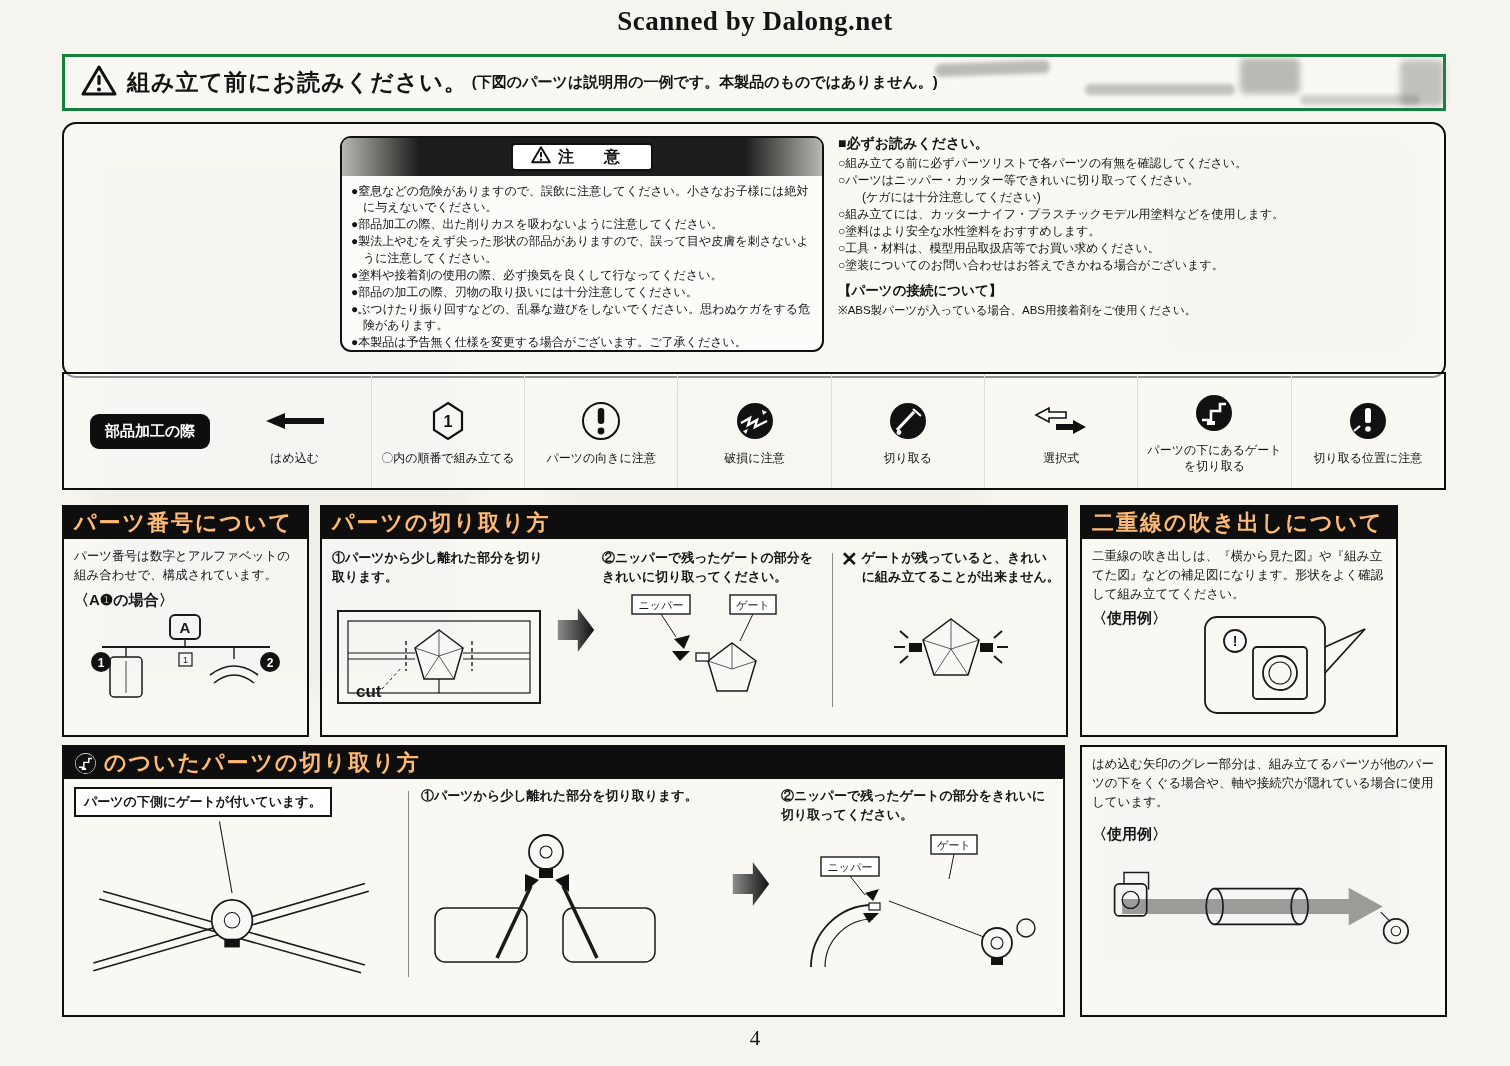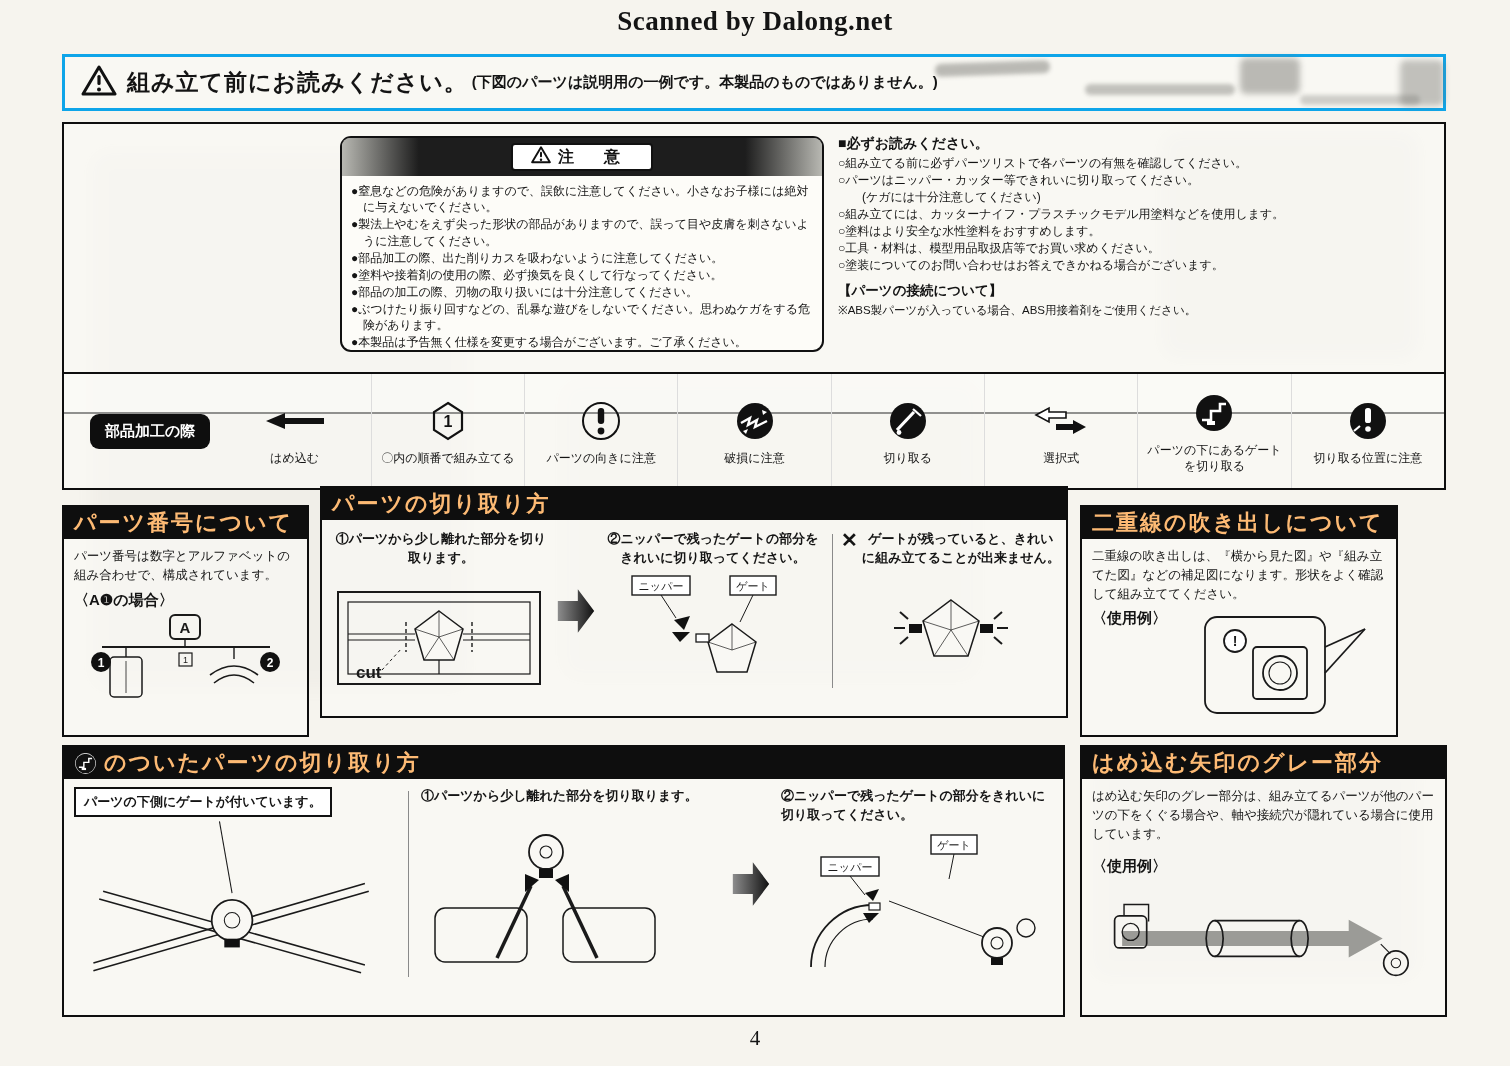--- a/index.html
+++ b/index.html
@@ -8,34 +8,34 @@
     position:relative; overflow:hidden;
     background:#f6f4ee; color:#141414;
     font-family:"Liberation Sans", sans-serif;
   }
   
   .artifact { position:absolute; pointer-events:none; z-index:0; }
   .ghost { background:#97948a; border-radius:20px; }
   .smudge { background:#6f6f6a; border-radius:6px; }
   
   .abs { position:absolute; z-index:2; }
-  .frame { border:3px solid #0ea5e9; }
+  .frame { border:3px solid #15803d; }
   .frame2 { border:2.5px solid #0e0e0e; }
   .panel { position:absolute; z-index:2; border:2.5px solid #0e0e0e; background:rgba(252,251,247,.55); }
   .panel-header { background:#0e0e0e; color:#fdba74; font-weight:700; font-size:22px;
     letter-spacing:2px; height:32px; display:flex; align-items:center; gap:7px; padding:0 10px; }
   
   .scan-header { position:absolute; top:6px; left:0; right:0; text-align:center; z-index:2;
     font-family:"Liberation Serif", serif; font-weight:700; font-size:27px; letter-spacing:.5px; }
   .read-first { left:62px; top:54px; width:1384px; height:57px; display:flex; align-items:center;
     padding-left:16px; background:rgba(252,251,247,.55); }
   .rf-title { font-size:23px; font-weight:700; margin-left:10px; letter-spacing:1px; }
   .rf-sub { font-size:15px; font-weight:700; margin-left:4px; }
   
-  .notes-box { left:62px; top:122px; width:1384px; height:292px; background:rgba(252,251,247,.55); }
+  .notes-box { left:62px; top:122px; width:1384px; height:256px; background:rgba(252,251,247,.55);border-radius:14px; }
   .caution { position:absolute; left:276px; top:12px; width:484px; height:216px;
     border:2px solid #111; border-radius:11px; background:#fdfcf8; }
   .caution-head { height:38px; border-radius:8px 8px 0 0;
     background:linear-gradient(90deg,#b8b8b2 0%,#1d1d1d 16%,#1d1d1d 84%,#b8b8b2 100%);
     display:flex; align-items:center; justify-content:center; }
   .caution-head-label { background:#fff; border:2px solid #111; border-radius:4px;
     padding:1px 24px 1px 18px; font-weight:700; font-size:16px; letter-spacing:7px;
     display:flex; align-items:center; gap:7px; }
   .caution-items { padding:7px 9px 0 9px; font-size:12px; line-height:1.37; }
   .c-item { text-indent:-12px; padding-left:12px; margin-bottom:.5px; }
@@ -111,22 +111,22 @@
             <path d="M18 2 L34 29 H2 Z" fill="none" stroke="#111" stroke-width="3.4" stroke-linejoin="round"></path>
             <rect x="16.2" y="10" width="3.6" height="10" rx="1.6" fill="#111"></rect>
             <circle cx="18" cy="24.5" r="2.2" fill="#111"></circle>
           </svg>
         </span>
         <span>注　意</span>
       </div>
     </div>
     <div class="caution-items">
       <div class="c-item">●窒息などの危険がありますので、誤飲に注意してください。小さなお子様には絶対に与えないでください。</div>
+      <div class="c-item">●部品加工の際、出た削りカスを吸わないように注意してください。</div>
       <div class="c-item">●製法上やむをえず尖った形状の部品がありますので、誤って目や皮膚を刺さないように注意してください。</div>
-      <div class="c-item">●部品加工の際、出た削りカスを吸わないように注意してください。</div>
       <div class="c-item">●塗料や接着剤の使用の際、必ず換気を良くして行なってください。</div>
       <div class="c-item">●部品の加工の際、刃物の取り扱いには十分注意してください。</div>
       <div class="c-item">●ぶつけたり振り回すなどの、乱暴な遊びをしないでください。思わぬケガをする危険があります。</div>
       <div class="c-item">●本製品は予告無く仕様を変更する場合がございます。ご了承ください。</div>
     </div>
   </div>
 
   <div class="must-read">
     <div class="mr-title">■必ずお読みください。</div>
     <div class="mr-item">○組み立てる前に必ずパーツリストで各パーツの有無を確認してください。</div>
@@ -251,21 +251,21 @@
       <text x="111.5" y="50" text-anchor="middle" font-size="9" fill="#1a1a1a">1</text>
       <line x1="160" y1="34" x2="160" y2="46" stroke="#1a1a1a" stroke-width="1.4"></line>
       <path d="M136 62 Q160 44 184 62" fill="none" stroke="#1a1a1a" stroke-width="1.6"></path>
       <path d="M140 70 Q160 54 180 70" fill="none" stroke="#1a1a1a" stroke-width="1.6"></path>
       <circle cx="196" cy="49" r="10" fill="#111"></circle>
       <text x="196" y="53.5" text-anchor="middle" font-size="12" font-weight="bold" fill="#fff">2</text>
     </svg>
   </div>
 </div>
 
-<div class="panel" style="left:320px;top:486px;width:748px;height:232px;text-align:center;">
+<div class="panel" style="left:320px;top:505px;width:748px;height:232px;">
   <div class="panel-header">パーツの切り取り方</div>
   <div class="pb-content">
 
     <div class="flexcol" style="width:218px;">
       <div class="step-text">①パーツから少し離れた部分を切り取ります。</div>
       <svg width="215" height="118" viewBox="0 0 215 118" style="margin-top:6px;">
         <rect x="6" y="18" width="202" height="92" fill="none" stroke="#1a1a1a" stroke-width="2"></rect>
         <rect x="16" y="28" width="182" height="72" fill="none" stroke="#1a1a1a" stroke-width="1.2"></rect>
         <line x1="16" y1="60" x2="83" y2="60" stroke="#1a1a1a" stroke-width="1.2"></line>
         <line x1="16" y1="66" x2="83" y2="66" stroke="#1a1a1a" stroke-width="1.2"></line>
@@ -434,21 +434,20 @@
         <circle cx="216" cy="114" r="15" fill="#f9f8f4" stroke="#1a1a1a" stroke-width="1.8"></circle>
         <circle cx="216" cy="114" r="6" fill="none" stroke="#1a1a1a" stroke-width="1.1"></circle>
         <rect x="210" y="129" width="12" height="7" fill="#111"></rect>
         <circle cx="245" cy="99" r="9" fill="none" stroke="#1a1a1a" stroke-width="1.4"></circle>
       </svg>
     </div>
   </div>
 </div>
 
 <div class="panel" style="left:1080px;top:745px;width:367px;height:272px;">
-  <div class="panel-header">はめ込む矢印のグレー部分</div>
   <div class="panel-body">
     <div style="min-height:58px;">はめ込む矢印のグレー部分は、組み立てるパーツが他のパーツの下をくぐる場合や、軸や接続穴が隠れている場合に使用しています。</div>
     <div class="usage-label" style="margin-top:10px;">〈使用例〉</div>
     <svg width="335" height="118" viewBox="0 0 335 125">
       <path d="M22 54 H262 V42 L298 62 L262 82 V70 H22 Z" fill="#9b9b97"></path>
       <rect x="14" y="38" width="34" height="34" rx="5" fill="none" stroke="#1a1a1a" stroke-width="1.8"></rect>
       <circle cx="31" cy="55" r="9" fill="none" stroke="#1a1a1a" stroke-width="1.4"></circle>
       <path d="M24 38 V26 H50 V44" fill="none" stroke="#1a1a1a" stroke-width="1.5"></path>
       <ellipse cx="120" cy="62" rx="9" ry="19" fill="none" stroke="#1a1a1a" stroke-width="1.8"></ellipse>
       <line x1="120" y1="43" x2="210" y2="43" stroke="#1a1a1a" stroke-width="1.8"></line>

